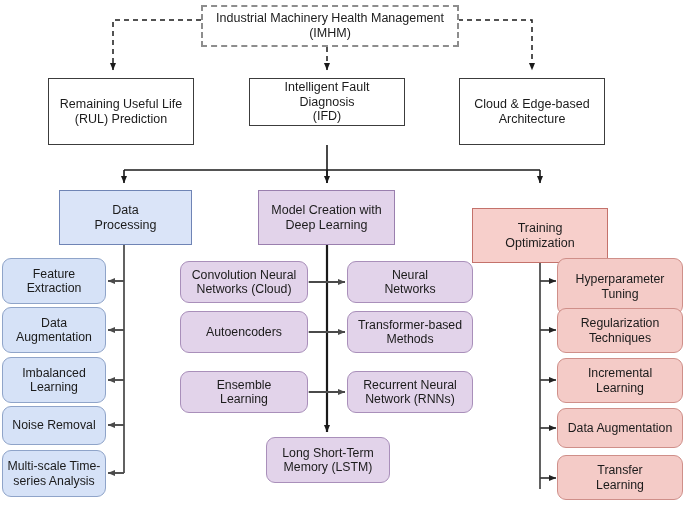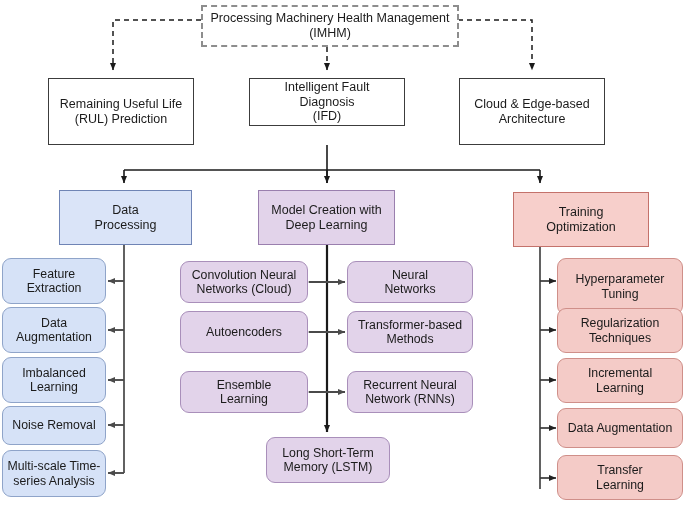--- a/index.html
+++ b/index.html
@@ -131,21 +131,21 @@
     </g>
 
     <g stroke="#4a4a4a" stroke-width="1.9" fill="none">
       <path d="M309,282 L345,282" marker-end="url(#ahg)" marker-start="url(#ahg-start)"></path>
       <path d="M309,332 L345,332" marker-end="url(#ahg)" marker-start="url(#ahg-start)"></path>
       <path d="M309,392 L345,392" marker-end="url(#ahg)" marker-start="url(#ahg-start)"></path>
     </g>
   </svg>
 
   <div class="node n-root" style="left:201px; top:5px; width:258px; height:42px;">
-    <span>Processing Machinery Health Management
+    <span>Industrial Machinery Health Management
 (IMHM)</span>
   </div>
 
   <div class="node n-domain" style="left:48px; top:78px; width:146px; height:67px;">
     <span>Remaining Useful Life
 (RUL) Prediction</span>
   </div>
   <div class="node n-domain" style="left:249px; top:78px; width:156px; height:48px;">
     <span>Intelligent Fault
 Diagnosis
@@ -157,38 +157,38 @@
   </div>
 
   <div class="node n-cat cat-blue" style="left:59px; top:190px; width:133px; height:55px;">
     <span>Data
 Processing</span>
   </div>
   <div class="node n-cat cat-purple" style="left:258px; top:190px; width:137px; height:55px;">
     <span>Model Creation with
 Deep Learning</span>
   </div>
-  <div class="node n-cat cat-pink" style="left:472px; top:192px; width:136px; height:55px;margin-left:41px;">
+  <div class="node n-cat cat-pink" style="left:472px; top:208px; width:136px; height:55px;">
     <span>Training
 Optimization</span>
   </div>
 
   <div class="node n-leaf leaf-blue" style="left:2px; top:258px; width:104px; height:46px;">
     <span>Feature
 Extraction</span>
   </div>
   <div class="node n-leaf leaf-blue" style="left:2px; top:307px; width:104px; height:46px;">
     <span>Data
 Augmentation</span>
   </div>
   <div class="node n-leaf leaf-blue" style="left:2px; top:357px; width:104px; height:46px;">
     <span>Imbalanced
 Learning</span>
   </div>
-  <div class="node n-leaf leaf-blue" style="left:2px; top:406px; width:104px; height:39px;border-radius:8px;">
+  <div class="node n-leaf leaf-blue" style="left:2px; top:406px; width:104px; height:39px;">
     <span>Noise Removal</span>
   </div>
   <div class="node n-leaf leaf-blue" style="left:2px; top:450px; width:104px; height:47px;">
     <span>Multi-scale Time-
 series Analysis</span>
   </div>
 
   <div class="node n-leaf leaf-purple" style="left:180px; top:261px; width:128px; height:42px;">
     <span>Convolution Neural
 Networks (Cloud)</span>

